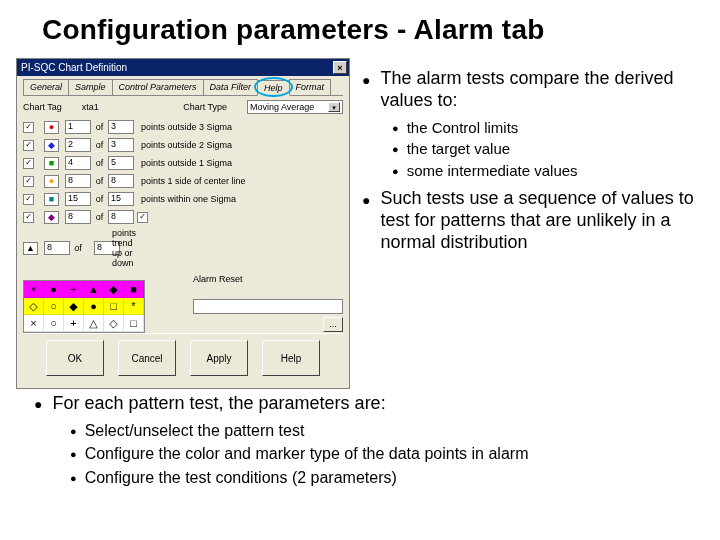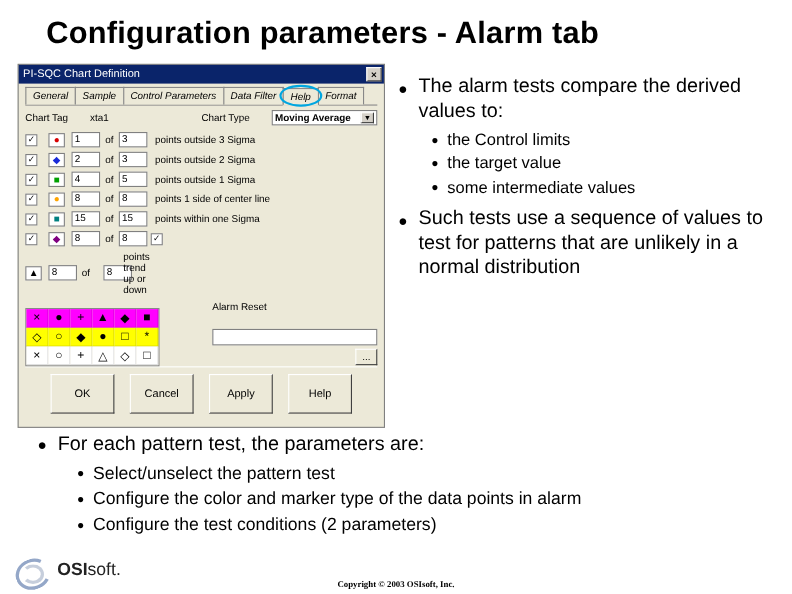--- a/index.html
+++ b/index.html
@@ -16,21 +16,21 @@
 
   .tabs { display:flex; gap:-1px; border-bottom:1px solid #888; margin-bottom:4px; }
   .tab { padding:2px 6px 2px 6px; border:1px solid #888; border-bottom:none; background:#ece9d8; position:relative; margin-right:-1px; font-size:9px;font-style:italic; }
   .tab.active { background:#ece9d8; top:1px; border-bottom:1px solid #ece9d8; }
   .tab.circled::after { content:""; position:absolute; left:-4px; top:-4px; right:-4px; bottom:-2px; border:2px solid #00a6e0; border-radius:50%; }
   .tab.circled { z-index:5; overflow:visible; }
 
   .labrow { display:flex; align-items:center; gap:20px; margin:4px 0 6px 0; }
   .labrow .lab { font-size:9px; }
   .labrow .val { color:#000; }
-  .combo { background:#fff; border:1px solid #808080; padding:1px 2px; height:14px; display:flex; align-items:center; font-size:9px; min-width:80px;font-weight:bold;}
+  .combo { background:#fff; border:1px solid #808080; padding:1px 2px; height:14px; display:flex; align-items:center; font-size:9px; min-width:80px;}
   .combo .arrow { margin-left:auto; width:12px; height:10px; background:#d4d0c8; border:1px solid #fff; border-right-color:#404040; border-bottom-color:#404040; display:flex; align-items:center; justify-content:center; }
   .combo .arrow::after { content:"▾"; font-size:7px; line-height:7px; }
 
   .grid { display:grid; grid-template-columns:18px 18px 26px 11px 26px auto; row-gap:4px; column-gap:3px; align-items:center; }
   .chk { width:11px; height:11px; border:1px solid #808080; background:#fff; display:flex; align-items:center; justify-content:center; font-size:8px; line-height:8px; }
   .mk { width:15px; height:13px; background:#fff; border:1px solid #808080; display:flex; align-items:center; justify-content:center; }
   .mk span { display:inline-block; }
   .num { width:26px; height:14px; background:#fff; border:1px solid #808080; padding:0 2px; font-size:9px; }
   .of { font-size:9px; text-align:center; }
   .desc { font-size:9px; padding-left:4px; }
@@ -242,20 +242,13 @@
           <div class="dot">●</div>
           <div>Configure the color and marker type of the data points in alarm</div>
         </div>
       <div class="b2">
           <div class="dot">●</div>
           <div>Configure the test conditions (2 parameters)</div>
         </div>
     </div>
   </div>
 
-  <div class="footer">
-    <div class="logo">
-      <div class="swirl"></div>
-      <div class="logotext"><b>OSI</b><span>soft.</span></div>
-    </div>
-    <div class="copyright">Copyright © 2003 OSIsoft, Inc.</div>
-  </div>
 </div>
 
 </body></html>

